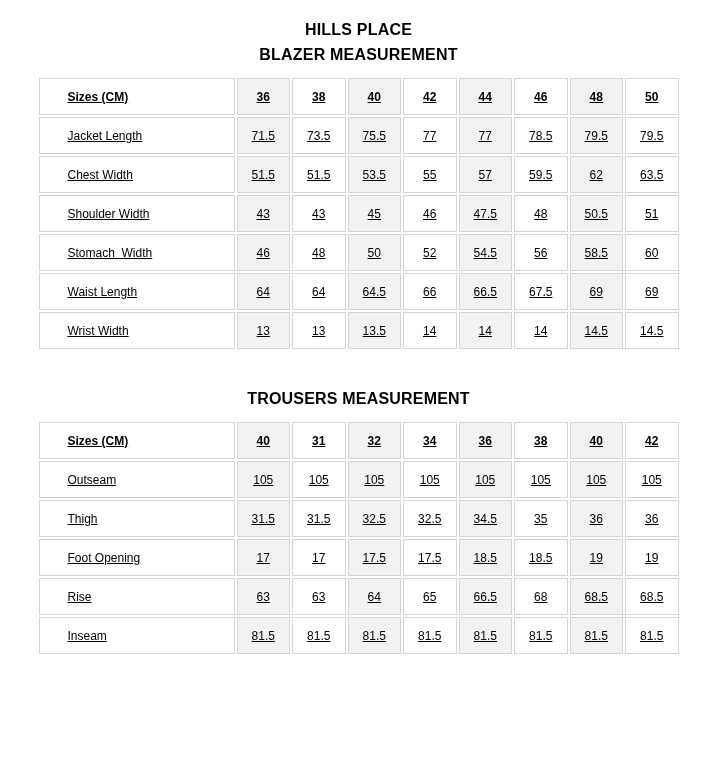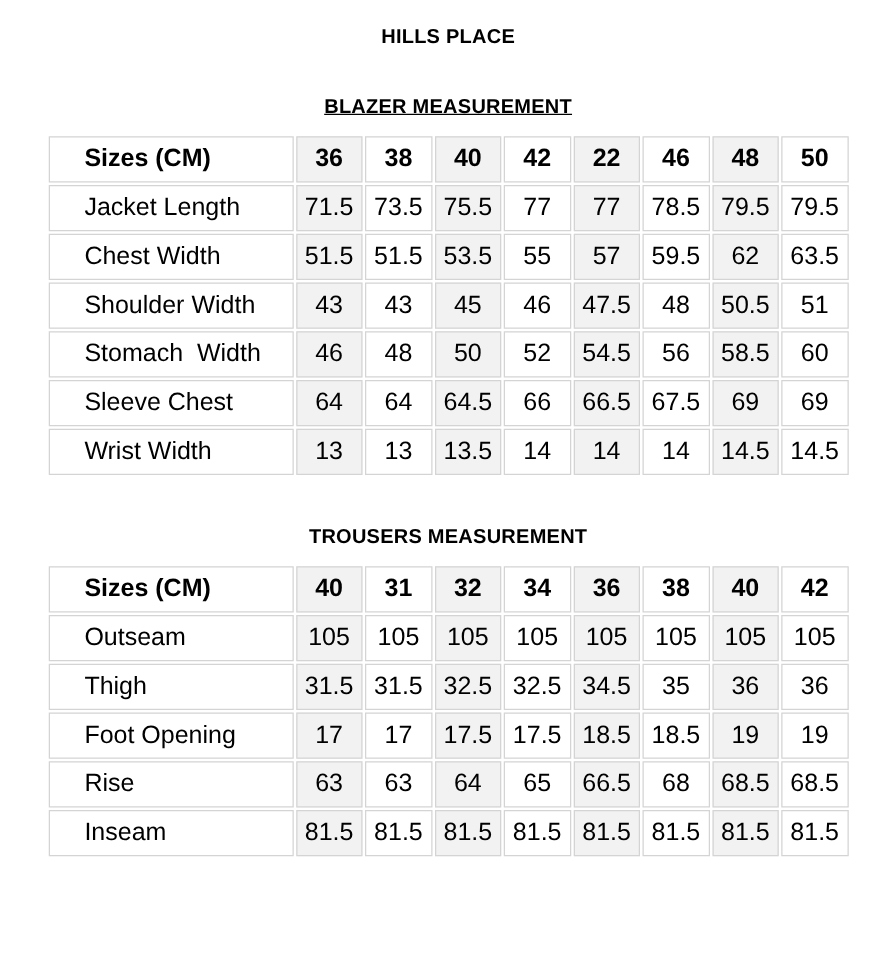--- a/index.html
+++ b/index.html
@@ -20,35 +20,35 @@
   .page-title,
   .section-title {
     margin: 0;
     text-align: center;
     font-size: 16px;
     font-weight: bold;
     line-height: 19px;
     letter-spacing: 0.2px;
   }
   .section-title.blazer {
-    margin-top: 37px;
+    margin-top: 6px;
     margin-bottom: 12px;
-    text-decoration: underline;
   }
   .section-title.trousers {
     margin-top: 38px;
     margin-bottom: 12px;
   }
   table.size-table {
     width: 644px;
     margin: 0 auto;
     table-layout: fixed;
     border-collapse: separate;
     border-spacing: 2px;
-    font-size: 20px;
+    font-size: 12px;
+    text-decoration: underline;
   }
   table.size-table th,
   table.size-table td {
     border: 1px solid var(--border, #d4d4d4);
     height: 35px;
     padding: 0;
     background: #ffffff;
     vertical-align: middle;
     overflow: hidden;
   }
@@ -89,21 +89,21 @@
       <col>
       <col>
   </colgroup>
   <thead>
     <tr>
         <th class="label-cell">Sizes (CM)</th>
         <th class="num-cell striped">36</th>
         <th class="num-cell">38</th>
         <th class="num-cell striped">40</th>
         <th class="num-cell">42</th>
-        <th class="num-cell striped">22</th>
+        <th class="num-cell striped">44</th>
         <th class="num-cell">46</th>
         <th class="num-cell striped">48</th>
         <th class="num-cell">50</th>
       </tr>
   </thead>
   <tbody>
       <tr>
         <td class="label-cell">Jacket Length</td>
         <td class="num-cell striped">71.5</td>
         <td class="num-cell">73.5</td>
@@ -141,21 +141,21 @@
         <td class="num-cell striped">46</td>
         <td class="num-cell">48</td>
         <td class="num-cell striped">50</td>
         <td class="num-cell">52</td>
         <td class="num-cell striped">54.5</td>
         <td class="num-cell">56</td>
         <td class="num-cell striped">58.5</td>
         <td class="num-cell">60</td>
       </tr>
       <tr>
-        <td class="label-cell">Sleeve Chest</td>
+        <td class="label-cell">Waist Length</td>
         <td class="num-cell striped">64</td>
         <td class="num-cell">64</td>
         <td class="num-cell striped">64.5</td>
         <td class="num-cell">66</td>
         <td class="num-cell striped">66.5</td>
         <td class="num-cell">67.5</td>
         <td class="num-cell striped">69</td>
         <td class="num-cell">69</td>
       </tr>
       <tr>

